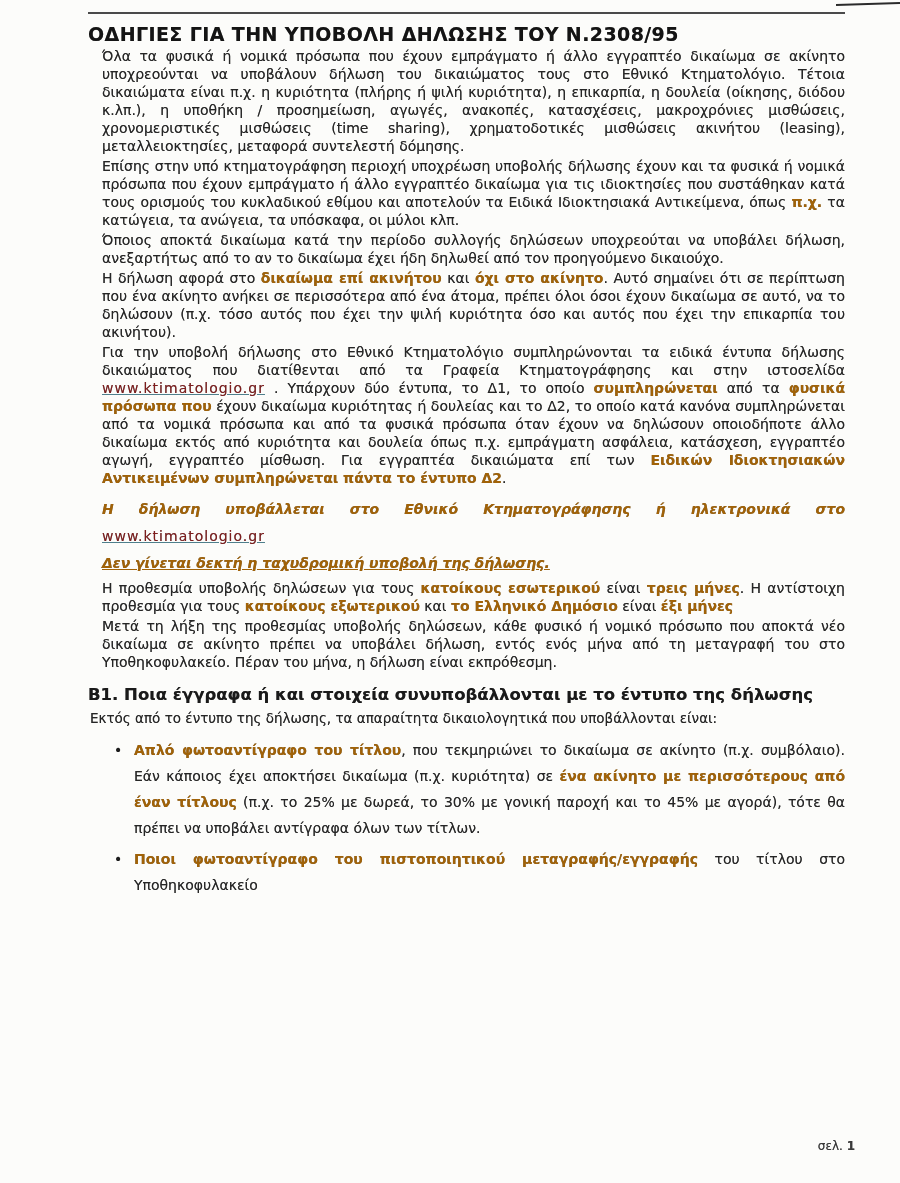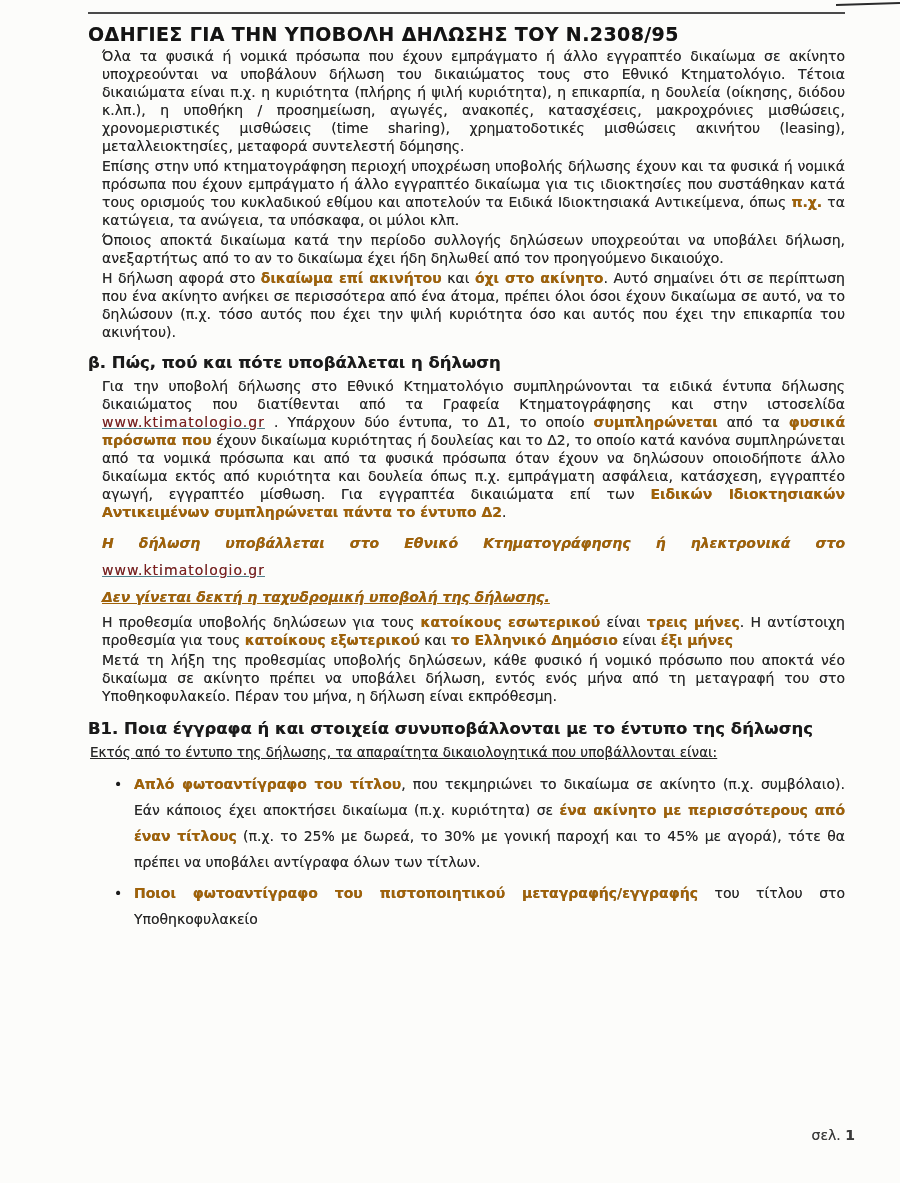--- a/index.html
+++ b/index.html
@@ -8,55 +8,54 @@
     font-family:"DejaVu Sans", sans-serif;color:#262626;margin:0 auto;
     text-shadow:0 0 0.4px rgba(40,40,40,0.6);
   }
   .corner-artifact{position:absolute;top:3px;right:0;width:64px;height:2px;background:#2b2b2b;transform:rotate(-2deg);}
   .content{position:absolute;left:88px;top:0;width:757px;}
   .top-rule{height:2px;background:#4a4a4a;margin-top:12px;width:100%;}
   h1.title{font-size:19px;font-weight:bold;color:#141414;margin:9px 0 0 0;letter-spacing:0.4px;}
   h2.section{font-size:16.5px;font-weight:bold;color:#1a1a1a;margin:12px 0 5px 0;}
   h2.section-b1{font-size:16.5px;font-weight:bold;color:#1a1a1a;margin:14px 0 3px 0;}
   p.body{font-size:14px;line-height:18px;text-align:justify;margin:2px 0 0 14px;}
-  p.intro{font-size:13.5px;line-height:23px;margin:2px 0 0 2px;text-align:justify;text-decoration:underline;}
+  p.intro{font-size:13.5px;line-height:23px;margin:2px 0 0 2px;text-align:justify;}
   p.emph{font-size:14px;line-height:27px;margin:9px 0 0 14px;font-weight:bold;font-style:italic;text-align:justify;}
   p.emph.second{margin-top:0;}
   .after-emph{margin-top:8px;}
   ul.doc-list{list-style:none;margin:7px 0 0 0;padding:0;}
   ul.doc-list li{position:relative;padding-left:46px;font-size:14px;line-height:26px;text-align:justify;margin-bottom:5px;}
   ul.doc-list li.tight{margin-bottom:2px;}
   .bullet-dot{position:absolute;left:26px;top:0;font-size:14px;color:#1c1c1c;}
   .seg-b{font-weight:bold;color:#a16207;}
   .seg-i{font-style:italic;}
   .seg-u{text-decoration:underline;}
   .seg-l{
     color:#7f1d1d;font-weight:normal;font-style:normal;letter-spacing:1px;
     text-decoration:underline;text-decoration-color:#4f7f8c;
   }
-  .footer{position:absolute;right:45px;bottom:40px;font-size:14px;color:#3a3a3a;}
+  .footer{position:absolute;right:45px;bottom:30px;font-size:12px;color:#3a3a3a;}
   .footer .num{font-weight:bold;}
 </style>
 </head>
 <body>
 
 <div class="page">
   <div class="corner-artifact"></div>
   <div class="content">
 
     <div class="top-rule"></div>
 
     <h1 class="title">ΟΔΗΓΙΕΣ ΓΙΑ ΤΗΝ ΥΠΟΒΟΛΗ ΔΗΛΩΣΗΣ ΤΟΥ Ν.2308/95</h1>
 
     <p class="body"><span>Όλα τα φυσικά ή νομικά πρόσωπα που έχουν εμπράγματο ή άλλο εγγραπτέο δικαίωμα σε ακίνητο υποχρεούνται να υποβάλουν δήλωση του δικαιώματος τους στο Εθνικό Κτηματολόγιο. Τέτοια δικαιώματα είναι π.χ. η κυριότητα (πλήρης ή ψιλή κυριότητα), η επικαρπία, η δουλεία (οίκησης, διόδου κ.λπ.), η υποθήκη / προσημείωση, αγωγές, ανακοπές, κατασχέσεις, μακροχρόνιες μισθώσεις, χρονομεριστικές μισθώσεις (time sharing), χρηματοδοτικές μισθώσεις ακινήτου (leasing), μεταλλειοκτησίες, μεταφορά συντελεστή δόμησης.</span></p>
     <p class="body"><span>Επίσης στην υπό κτηματογράφηση περιοχή υποχρέωση υποβολής δήλωσης έχουν και τα φυσικά ή νομικά πρόσωπα που έχουν εμπράγματο ή άλλο εγγραπτέο δικαίωμα για τις ιδιοκτησίες που συστάθηκαν κατά τους ορισμούς του κυκλαδικού εθίμου και αποτελούν τα Ειδικά Ιδιοκτησιακά Αντικείμενα, όπως </span><span class="seg-b">π.χ.</span><span> τα κατώγεια, τα ανώγεια, τα υπόσκαφα, οι μύλοι  κλπ.</span></p>
     <p class="body"><span>Όποιος αποκτά δικαίωμα κατά την περίοδο συλλογής δηλώσεων υποχρεούται να υποβάλει δήλωση, ανεξαρτήτως από το αν το δικαίωμα έχει ήδη δηλωθεί από τον προηγούμενο δικαιούχο.</span></p>
     <p class="body"><span>Η δήλωση αφορά στο </span><span class="seg-b">δικαίωμα επί ακινήτου</span><span> και </span><span class="seg-b">όχι στο ακίνητο</span><span>. Αυτό σημαίνει ότι σε περίπτωση που ένα ακίνητο ανήκει σε περισσότερα από ένα άτομα, πρέπει όλοι όσοι έχουν δικαίωμα σε αυτό, να το δηλώσουν (π.χ. τόσο αυτός που έχει την ψιλή κυριότητα όσο και αυτός που έχει την επικαρπία του ακινήτου).</span></p>
 
-    <h2 class="section">β. Πώς, πού και πότε υποβάλλεται η δήλωση</h2>
     <p class="body"><span>Για την υποβολή δήλωσης στο Εθνικό Κτηματολόγιο συμπληρώνονται τα ειδικά έντυπα δήλωσης δικαιώματος που διατίθενται από τα Γραφεία Κτηματογράφησης και στην ιστοσελίδα </span><span class="seg-l">www.ktimatologio.gr</span><span> . Υπάρχουν δύο έντυπα, το Δ1, το οποίο </span><span class="seg-b">συμπληρώνεται</span><span> από τα </span><span class="seg-b">φυσικά πρόσωπα που</span><span> έχουν δικαίωμα κυριότητας ή δουλείας και το Δ2, το οποίο κατά κανόνα συμπληρώνεται από τα νομικά πρόσωπα και από τα φυσικά πρόσωπα όταν έχουν να δηλώσουν οποιοδήποτε άλλο δικαίωμα εκτός από κυριότητα και δουλεία όπως π.χ. εμπράγματη ασφάλεια, κατάσχεση, εγγραπτέο αγωγή, εγγραπτέο μίσθωση. Για εγγραπτέα δικαιώματα επί των </span><span class="seg-b">Ειδικών Ιδιοκτησιακών Αντικειμένων συμπληρώνεται πάντα το έντυπο Δ2</span><span>.</span></p>
     <p class="emph"><span class="seg-b seg-i">Η δήλωση υποβάλλεται στο Εθνικό Κτηματογράφησης ή ηλεκτρονικά στο </span><span class="seg-l">www.ktimatologio.gr</span></p>
     <p class="emph second"><span class="seg-b seg-i seg-u">Δεν γίνεται δεκτή η ταχυδρομική υποβολή της δήλωσης.</span></p>
     <p class="body after-emph"><span>Η προθεσμία υποβολής δηλώσεων για τους </span><span class="seg-b">κατοίκους εσωτερικού</span><span> είναι </span><span class="seg-b">τρεις μήνες</span><span>. Η αντίστοιχη προθεσμία για τους </span><span class="seg-b">κατοίκους εξωτερικού</span><span> και </span><span class="seg-b">το Ελληνικό Δημόσιο</span><span> είναι </span><span class="seg-b">έξι μήνες</span></p>
     <p class="body"><span>Μετά τη λήξη της προθεσμίας υποβολής δηλώσεων, κάθε φυσικό ή νομικό πρόσωπο που αποκτά νέο δικαίωμα σε ακίνητο πρέπει να υποβάλει δήλωση, εντός ενός μήνα από τη μεταγραφή του στο Υποθηκοφυλακείο. Πέραν του μήνα, η δήλωση είναι εκπρόθεσμη.</span></p>
 
     <h2 class="section-b1">Β1. Ποια έγγραφα ή και στοιχεία συνυποβάλλονται με το έντυπο της δήλωσης</h2>
     <p class="intro">Εκτός από το έντυπο της δήλωσης, τα απαραίτητα δικαιολογητικά που υποβάλλονται είναι:</p>
 
     <ul class="doc-list">

